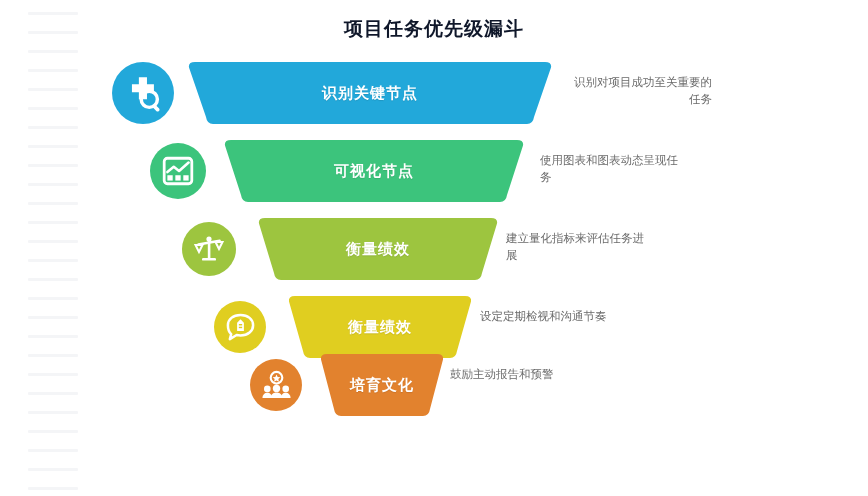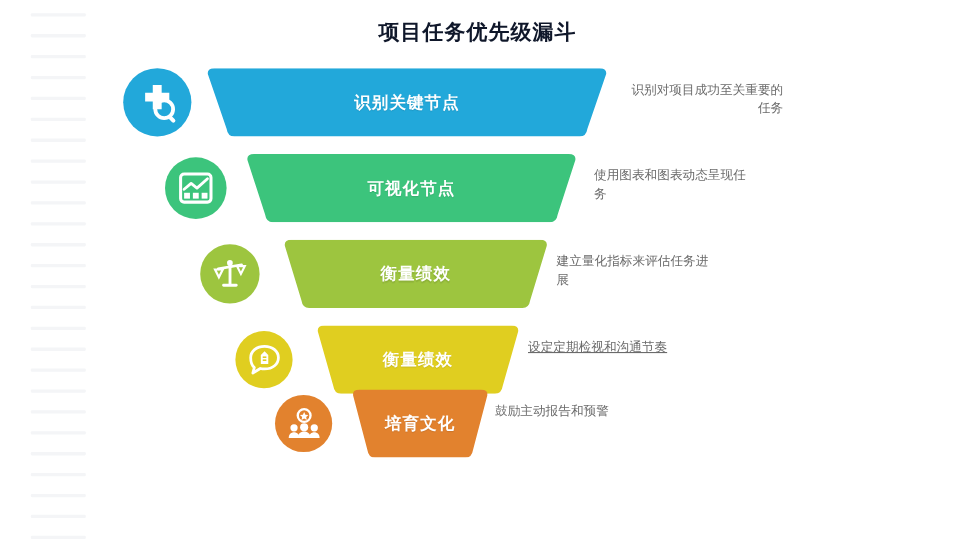--- a/index.html
+++ b/index.html
@@ -202,21 +202,21 @@
           <rect x="14.3" y="12.4" width="3.4" height="1.5" fill="#e0ce20"></rect>
           <rect x="14.3" y="15.2" width="3.4" height="1.5" fill="#e0ce20"></rect>
         </svg>
       </div>
       <div class="stage-band" style="left: 288px; width: 184px;">
         <svg viewBox="0 0 184 62" preserveAspectRatio="none">
           <path d="M7,0 H177 Q184,0 183,5.6000000000000005 L169,55 Q168,62 162,62 H22 Q16,62 15,55 L1,5.6000000000000005 Q0,0 7,0 Z" fill="#e0ce20"></path>
         </svg>
         <div class="stage-label">衡量绩效</div>
       </div>
-      <div class="stage-desc" style="left: 480px; text-decoration: underline;">设定定期检视和沟通节奏</div>
+      <div class="stage-desc" style="left: 480px;">设定定期检视和沟通节奏</div>
     </div>
     <div class="stage" style="top: 292px; padding-left: 34px;">
       <div class="stage-icon" style="left: 250px; width: 52px; height: 52px; background: rgb(226, 130, 46); top: 5px;">
         <svg width="31" height="31" viewBox="0 0 32 32">
           <circle cx="16" cy="8" r="6" fill="none" stroke="#ffffff" stroke-width="2.2"></circle>
           <path d="M16 4.6l1.2 2.6 2.8.3-2.1 1.9.6 2.8-2.5-1.4-2.5 1.4.6-2.8-2.1-1.9 2.8-.3z" fill="#ffffff"></path>
           <circle cx="6.5" cy="19.5" r="3.4" fill="#ffffff"></circle>
           <circle cx="16" cy="19" r="3.8" fill="#ffffff"></circle>
           <circle cx="25.5" cy="19.5" r="3.4" fill="#ffffff"></circle>
           <path d="M1.5 29c0-3.4 2.3-5.4 5-5.4s5 2 5 5.4z" fill="#ffffff"></path>

